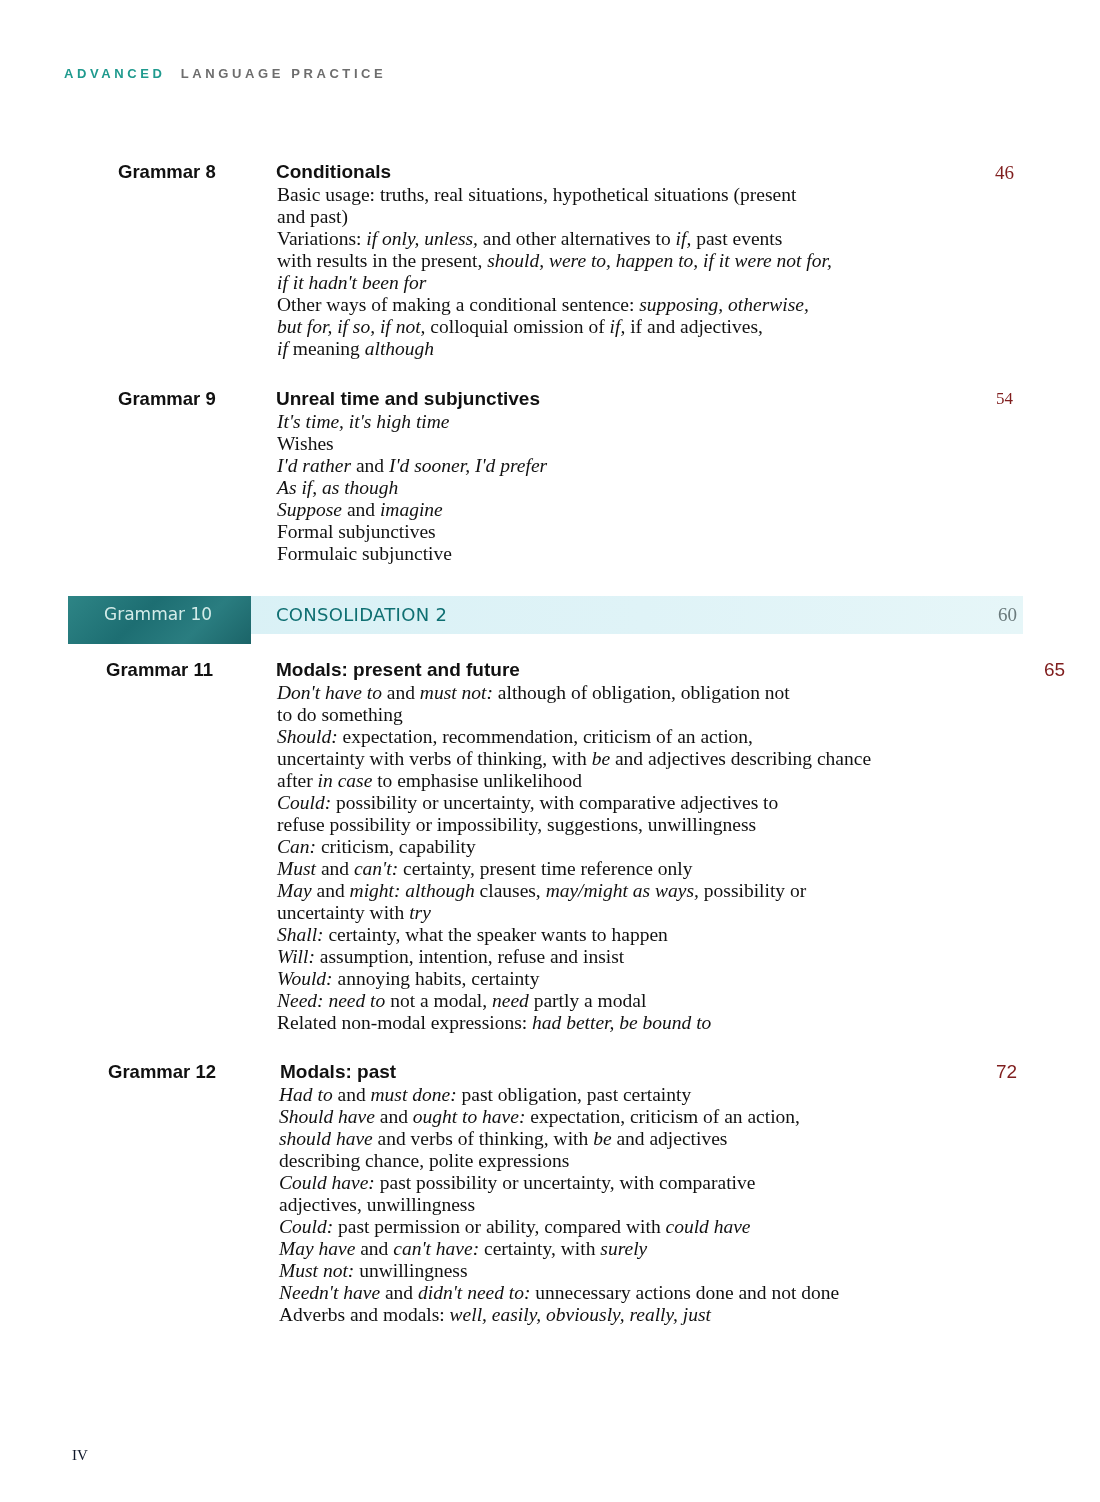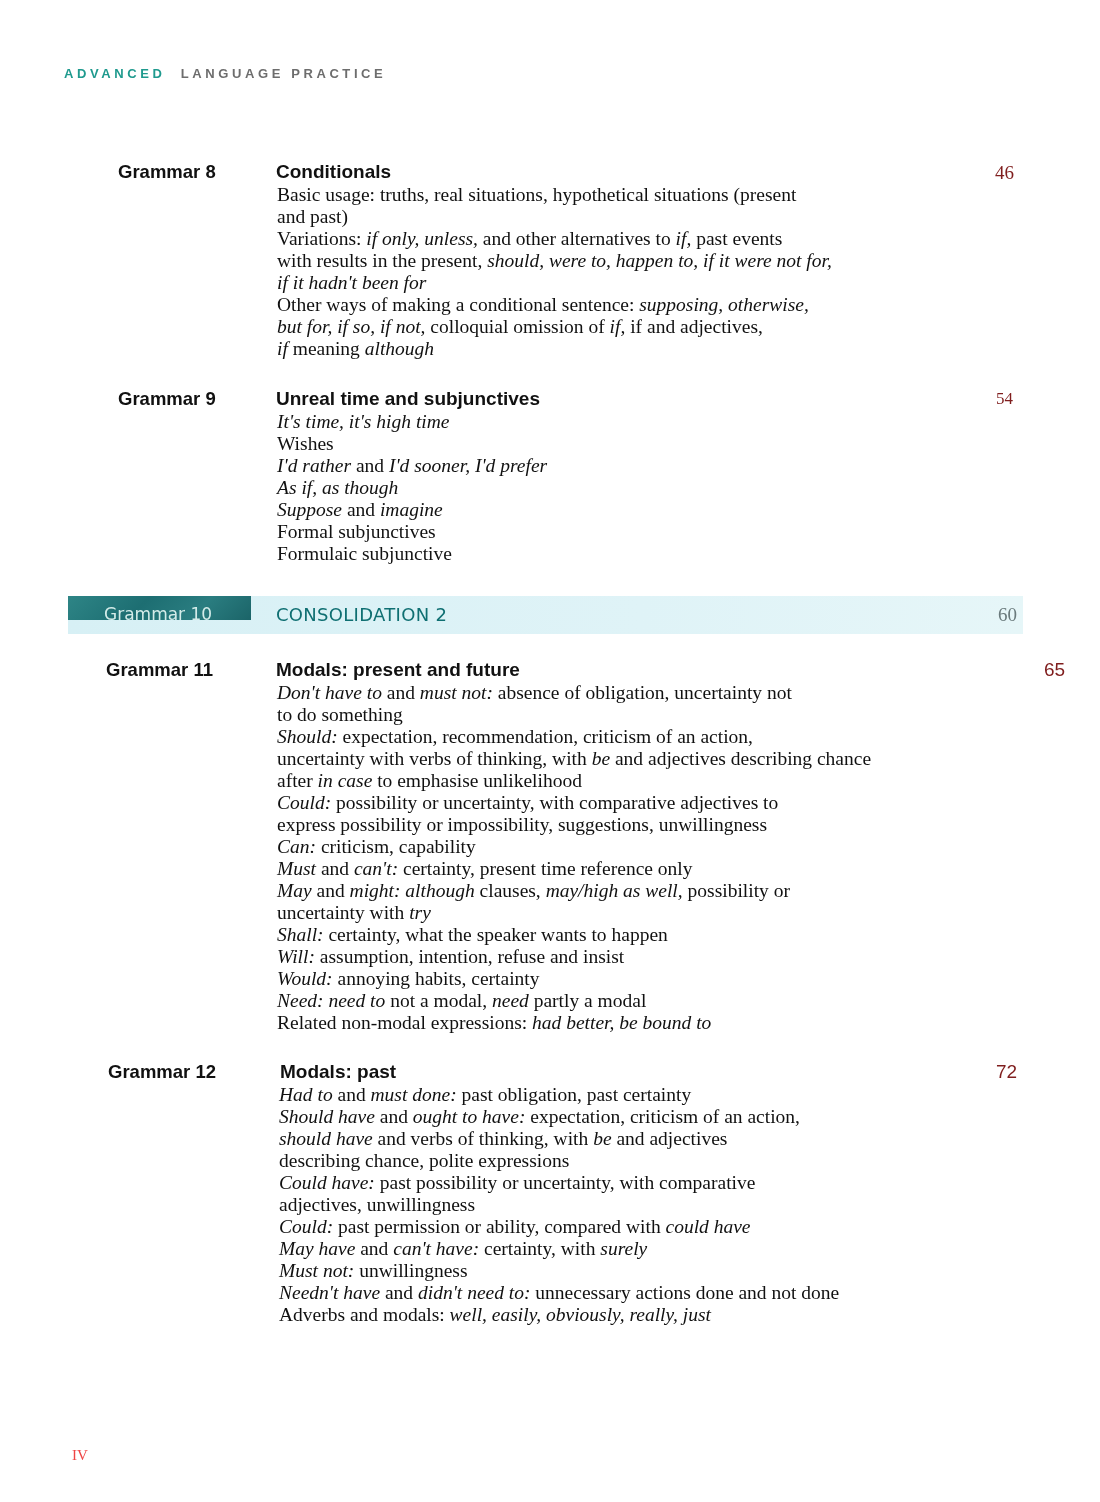--- a/index.html
+++ b/index.html
@@ -10,26 +10,26 @@
 
     .entry { position: absolute; left: 0; width: 1100px; }
     .entry .label { position: absolute; font-family: "Liberation Sans", sans-serif; font-weight: bold; font-size: 18.5px; color: #111; }
     .entry .title { position: absolute; left: 276px; font-family: "Liberation Sans", sans-serif; font-weight: bold; font-size: 19px; color: #111; }
     .entry .page { position: absolute; font-family: "Liberation Serif", serif; font-weight: normal; font-size: 19px; color: #7f1d1d; }
     .entry .lines { position: absolute; left: 277px; font-family: "Liberation Serif", serif; font-size: 19.5px; line-height: 22px; color: #111; }
     .entry .lines div { white-space: nowrap; }
     .entry .lines i { font-style: italic; }
 
     .banner { position: absolute; left: 68px; top: 596px; width: 955px; height: 38px; background: linear-gradient(90deg, #d7f0f5 0%, #dff3f7 60%, #e6f6f8 100%); }
-    .banner .left { position: absolute; left: 0; top: 0; width: 183px; height: 24px; background: linear-gradient(135deg, #2e8586 0%, #1d6e72 40%, #2a7d80 70%, #1b6468 100%); }
+    .banner .left { position: absolute; left: 0; top: 0; width: 183px; height: 48px; background: linear-gradient(135deg, #2e8586 0%, #1d6e72 40%, #2a7d80 70%, #1b6468 100%); }
     .banner .left span { position: absolute; left: 36px; top: 8px; font-family: "DejaVu Sans", sans-serif; font-size: 17px; color: #d4ece9; }
     .banner .title { position: absolute; left: 208px; top: 8px; font-family: "DejaVu Sans", sans-serif; font-size: 18px; color: #0f6f72; letter-spacing: 0.3px; }
     .banner .page { position: absolute; right: 6px; top: 8px; font-family: "Liberation Serif", serif; font-size: 19px; color: #6a7a7c; }
 
-    .footer { position: absolute; left: 72px; top: 1447px; font-family: "Liberation Serif", serif; font-size: 15px; color: #ef4444; }
+    .footer { position: absolute; left: 72px; top: 1447px; font-family: "Liberation Serif", serif; font-size: 15px; color: #0f172a; }
   </style>
 </head>
 <body>
 
 <div class="header">
   <span class="accent">ADVANCED</span>
   <span class="rest">LANGUAGE PRACTICE</span>
 </div>
 
 <div class="entry" style="top:160px;">
@@ -69,30 +69,30 @@
   </div>
   <span class="title">CONSOLIDATION 2</span>
   <span class="page">60</span>
 </div>
 
 <div class="entry" style="top:658px;">
   <span class="label" style="left:106px;top:1px;">Grammar 11</span>
   <span class="title" style="top:1px;">Modals: present and future</span>
   <span class="page" style="left:1044px;top:1px;font-family:'Liberation Sans',sans-serif;">65</span>
   <div class="lines" style="top:24px;">
-      <div><i>Don't have to</i><span> and </span><i>must not:</i><span> absence of obligation, uncertainty not</span></div>
+      <div><i>Don't have to</i><span> and </span><i>must not:</i><span> although of obligation, obligation not</span></div>
       <div><span>to do something</span></div>
       <div><i>Should:</i><span> expectation, recommendation, criticism of an action,</span></div>
       <div><span>uncertainty with verbs of thinking, with </span><i>be</i><span> and adjectives describing chance</span></div>
       <div><span>after </span><i>in case</i><span> to emphasise unlikelihood</span></div>
       <div><i>Could:</i><span> possibility or uncertainty, with comparative adjectives to</span></div>
-      <div><span>express possibility or impossibility, suggestions, unwillingness</span></div>
+      <div><span>refuse possibility or impossibility, suggestions, unwillingness</span></div>
       <div><i>Can:</i><span> criticism, capability</span></div>
       <div><i>Must</i><span> and </span><i>can't:</i><span> certainty, present time reference only</span></div>
-      <div><i>May</i><span> and </span><i>might: although</i><span> clauses, </span><i>may/high as well,</i><span> possibility or</span></div>
+      <div><i>May</i><span> and </span><i>might: although</i><span> clauses, </span><i>may/might as ways,</i><span> possibility or</span></div>
       <div><span>uncertainty with </span><i>try</i></div>
       <div><i>Shall:</i><span> certainty, what the speaker wants to happen</span></div>
       <div><i>Will:</i><span> assumption, intention, refuse and insist</span></div>
       <div><i>Would:</i><span> annoying habits, certainty</span></div>
       <div><i>Need: need to</i><span> not a modal, </span><i>need</i><span> partly a modal</span></div>
       <div><span>Related non-modal expressions: </span><i>had better, be bound to</i></div>
     </div>
 </div>
 
 <div class="entry" style="top:1060px;">

